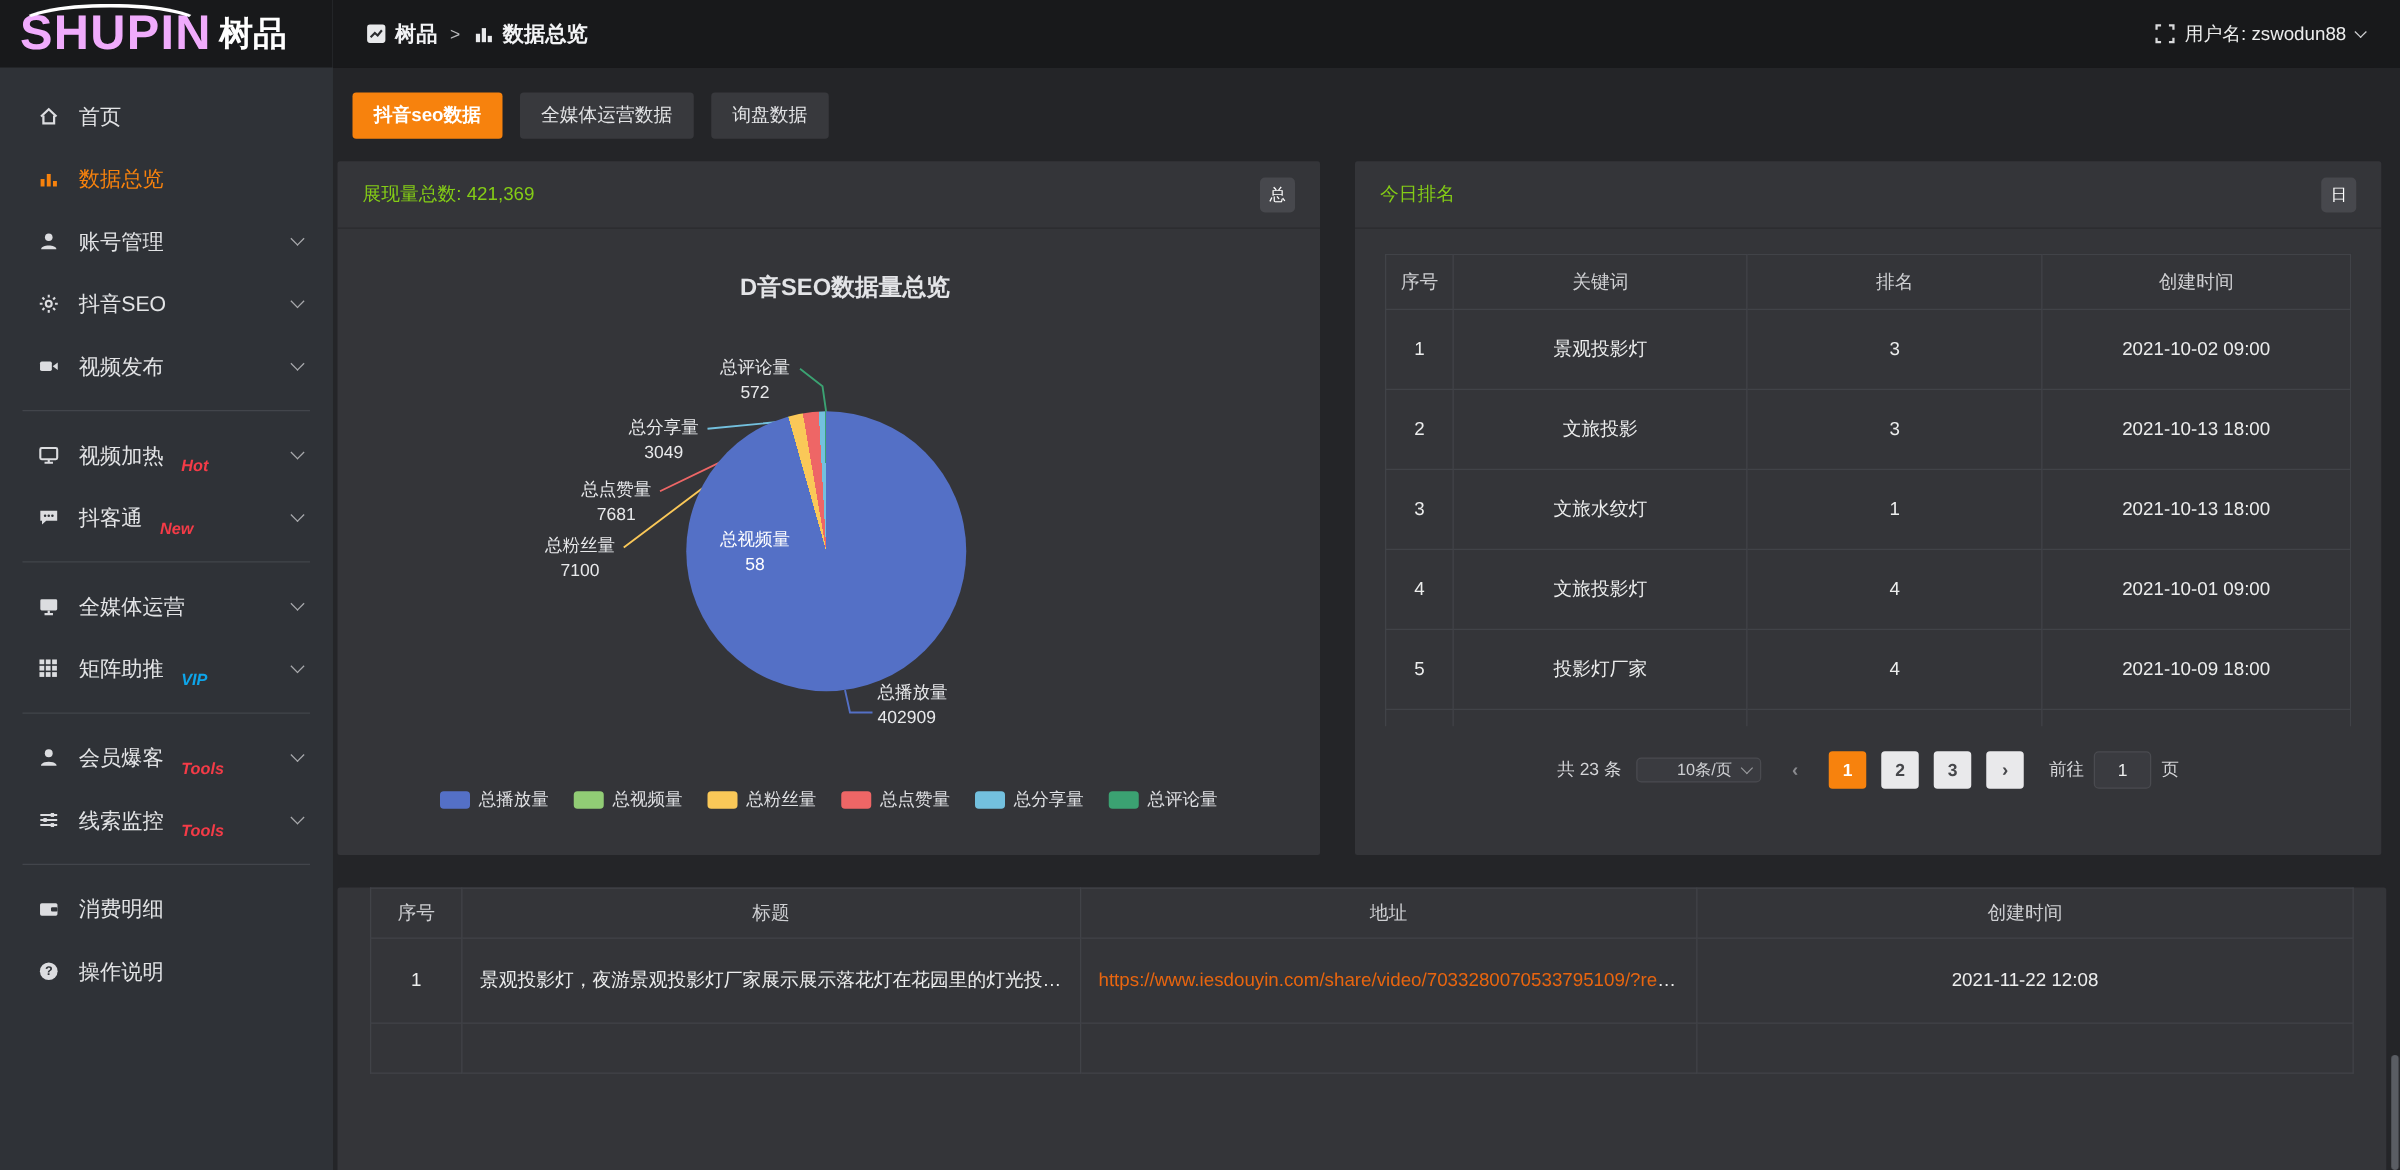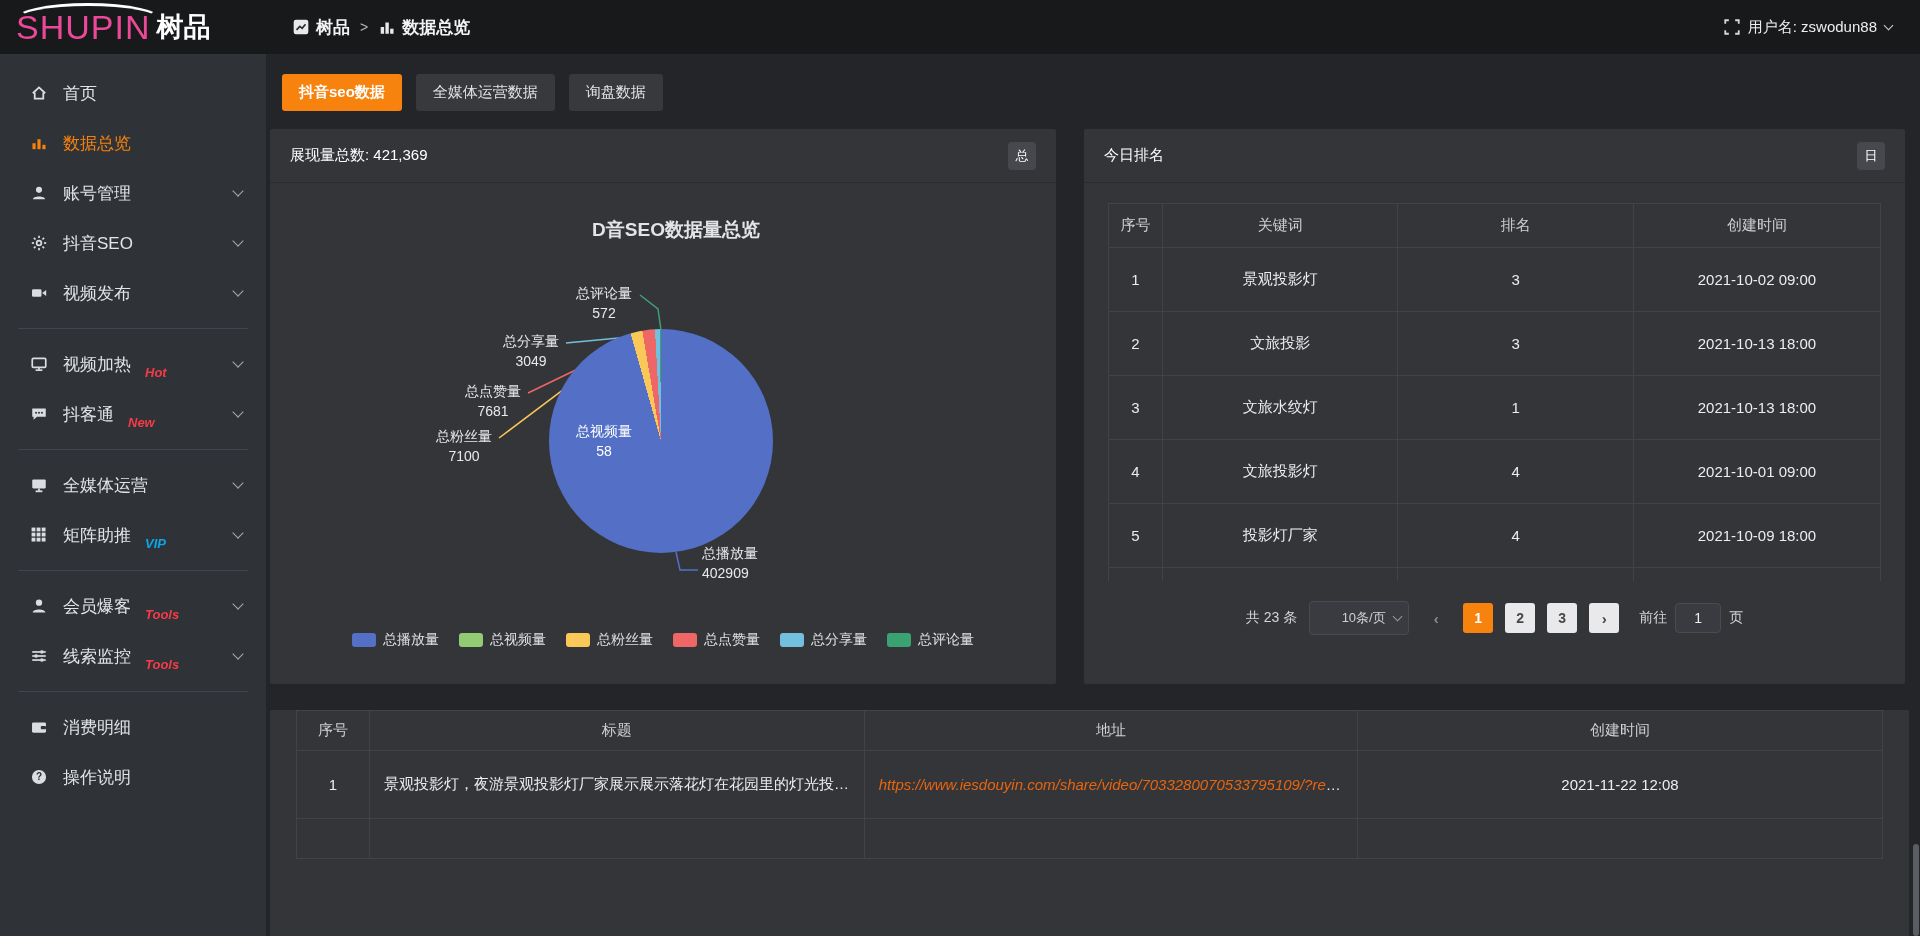--- a/index.html
+++ b/index.html
@@ -4,21 +4,21 @@
 <style>
   * { box-sizing: border-box; margin: 0; padding: 0; }
   html,body { width:1920px; height:936px; overflow:hidden; background:#242528;
     font-family:"Liberation Sans","DejaVu Sans",sans-serif; color:#e8e9eb; }
 
   
   .sidebar { position:fixed; left:0; top:0; width:266px; height:936px; background:#2f3237; z-index:5; }
   .logo { height:54px; background:#18191b; display:flex; align-items:center; padding-left:16px; position:relative; }
   .logo-arc { position:absolute; top:3px; left:14px; width:148px; height:34px;
     border:3px solid transparent; border-top:3px solid #fff; border-radius:50%; }
-  .logo-main { font-size:34px; font-weight:400; letter-spacing:1px; color:#ec4899; }
+  .logo-main { font-size:39px; font-weight:700; letter-spacing:1px; color:#f0abfc; }
   .logo-suffix { font-size:27px; font-weight:700; color:#fff; margin-left:6px; }
   .side-items { padding-top:14px; }
   .side-item { height:50px; display:flex; align-items:center; padding:0 20px 0 30px; cursor:pointer; color:#e3e4e6; position:relative; }
   .side-item .s-icon { width:19px; height:19px; margin-right:14px; color:#dcdde0; display:flex; align-items:center; }
   .side-item .s-label { font-size:17px; }
   .side-item.active { color:#f7820d; }
   .side-item.active .s-icon { color:#f7820d; }
   .side-badge { font-size:13px; font-weight:700; font-style:italic; margin-left:14px;margin-top:17px; }
   .side-badge.red { color:#f43b47; }
   .side-badge.gold { color:#0ea5e9;text-align:right; }
@@ -40,21 +40,21 @@
   
   .main { position:absolute; left:266px; top:54px; width:1654px; height:882px; overflow:hidden; padding:20px 15px 0 4px; }
   .tabs { display:flex; gap:14px; margin:0 0 18px 12px; }
   .tab { padding:9px 17px; font-size:15px; border-radius:3px; background:#38393d; color:#e2e3e5; cursor:pointer; }
   .tab.active { background:#f7820d; color:#fff; font-weight:700; }
 
   .row-panels { display:flex; gap:28px; }
   .panel { background:#343539; border-radius:2px; }
   .panel-hd { height:54px; display:flex; align-items:center; justify-content:space-between;
     padding:0 20px; border-bottom:1px solid #2a2b2e; }
-  .panel-title { font-size:15px; color:#ffffff; }
+  .panel-title { font-size:15px; color:#84cc16; }
   .panel-badge { min-width:28px; height:28px; padding:0 6px; background:#47484d; border-radius:4px;
     display:flex; align-items:center; justify-content:center; font-size:13px; color:#fff; cursor:pointer; }
 
   
   .panel-chart { width:786px; height:555px; flex:0 0 786px; }
   .chart-area { position:relative; width:100%; height:501px; }
   .chart-title { position:absolute; top:34px; left:13px; width:100%; text-align:center;
     font-size:19px; font-weight:600; color:#e3e4e7; }
   .pie { position:absolute; left:279px; top:146px; width:224px; height:224px; border-radius:50%; }
   .pie-lines { position:absolute; left:0; top:0; pointer-events:none; }
@@ -82,21 +82,21 @@
   .rank-wrap { margin:20px 24px 0; max-height:378px; overflow:hidden; }
   .rank-wrap td { height:64px; }
   .rank-wrap tr.partial td { height:20px; }
   .rank-wrap th:nth-child(1), .rank-wrap td:nth-child(1) { width:7%; }
   .rank-wrap th:nth-child(2), .rank-wrap td:nth-child(2) { width:30.5%; }
   .rank-wrap th:nth-child(3), .rank-wrap td:nth-child(3) { width:30.5%; }
   .rank-wrap th:nth-child(4), .rank-wrap td:nth-child(4) { width:32%; }
 
   .pager { display:flex; align-items:center; justify-content:center; gap:12px; margin-top:20px; }
   .pager-total { font-size:14px; color:#d4d5d8; }
-  .pager-select { width:100px; height:34px; background:#3a3b40; border:1px solid #4a4b50; border-radius:4px;
+  .pager-select { width:100px; height:20px; background:#3a3b40; border:1px solid #4a4b50; border-radius:4px;
     display:flex; align-items:center; justify-content:center; gap:8px; font-size:13px; color:#cfd0d3; cursor:pointer;padding-left:24px; }
   .sel-chev { width:7px; height:7px; border-right:1.4px solid #97989b; border-bottom:1.4px solid #97989b; transform:rotate(45deg); margin-top:-3px; }
   .pg-btn { min-width:30px; height:30px; border-radius:3px; background:#e9e9eb; color:#46474b; font-size:14px; font-weight:700;
     display:flex; align-items:center; justify-content:center; cursor:pointer; }
   .pg-btn.active { background:#f7820d; color:#fff; }
   .pg-btn.prev { background:transparent; color:#8a8b8f; }
   .pg-arrow { font-size:15px; font-weight:700; line-height:1; }
   .goto { display:flex; align-items:center; gap:8px; font-size:14px; color:#d4d5d8; margin-left:8px; }
   .goto input { width:46px; height:30px; background:#3a3b40; border:1px solid #4a4b50; border-radius:4px;
     color:#eceded; text-align:center; font-size:14px; font-family:inherit; }
@@ -105,21 +105,21 @@
   .panel-report { margin-top:26px; width:1639px; height:400px; }
   .report-wrap { margin:18px 26px 0; }
   .report-wrap th { height:40px; }
   .report-wrap td { height:68px; }
   .report-wrap tr.partial td { height:40px; }
   .report-wrap th:nth-child(1), .report-wrap td:nth-child(1) { width:4.6%; }
   .report-wrap th:nth-child(2), .report-wrap td:nth-child(2) { width:31.2%; }
   .report-wrap th:nth-child(3), .report-wrap td:nth-child(3) { width:31.1%; }
   .report-wrap th:nth-child(4), .report-wrap td:nth-child(4) { width:33.1%; }
   .td-left { text-align:left; padding:0 14px; }
-  .report-link { color:#e8650f; cursor:pointer; text-decoration:none;font-style:italic; }
+  .report-link { color:#e8650f; cursor:pointer; text-decoration:none; }
 
   .scroll-thumb { position:fixed; right:1px; bottom:0; width:6px; height:92px; background:#5a5d63; border-radius:3px; }
 </style>
 </head>
 <body>
 
 <aside class="sidebar">
   <div class="logo">
     <div class="logo-arc"></div>
     <span class="logo-main">SHUPIN</span>

